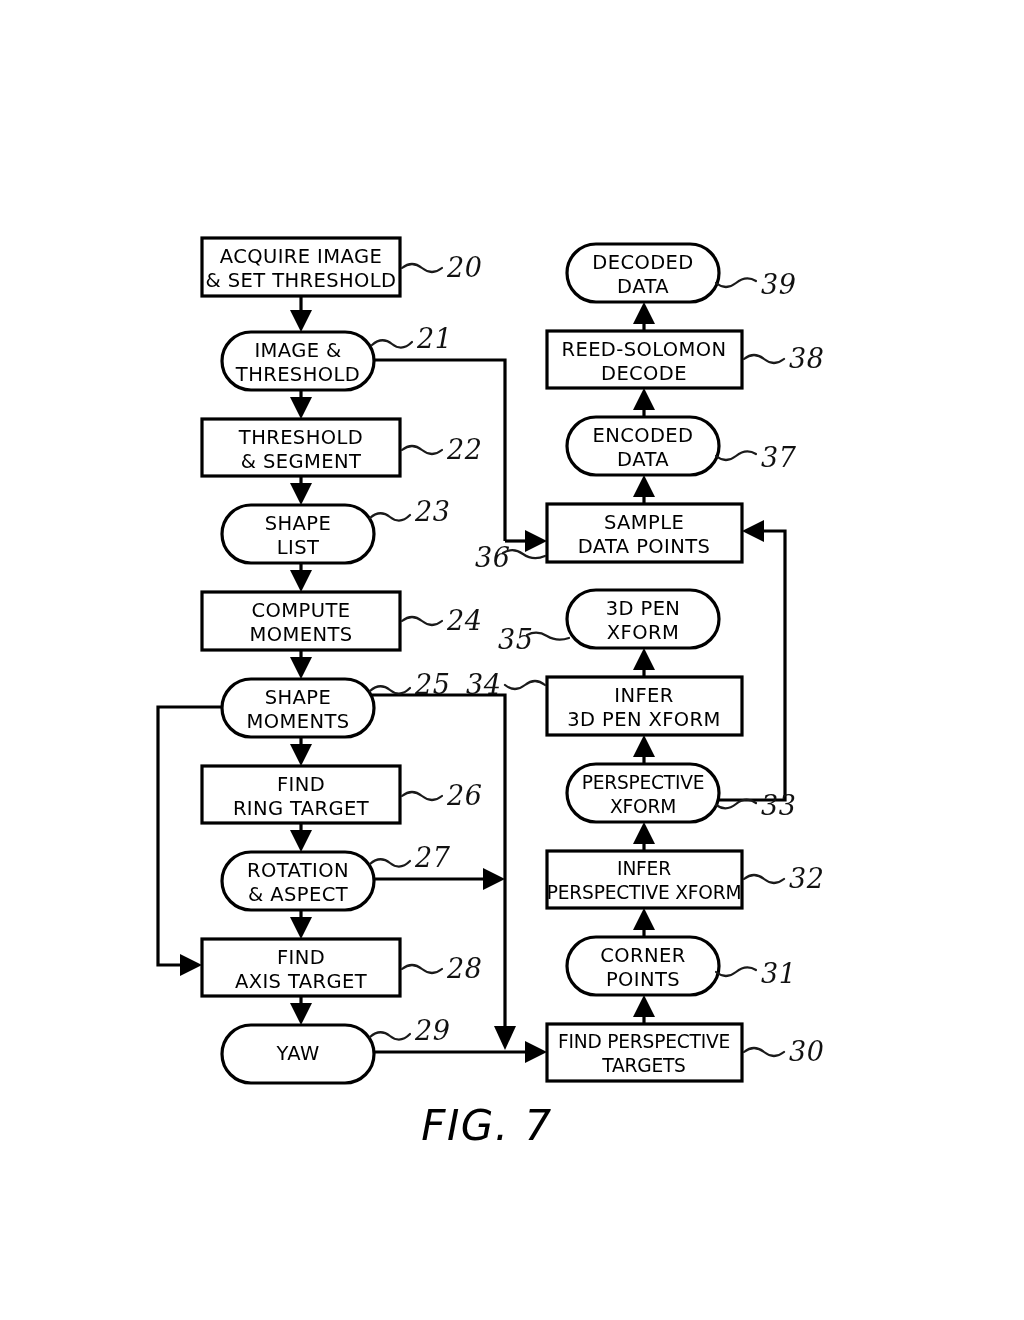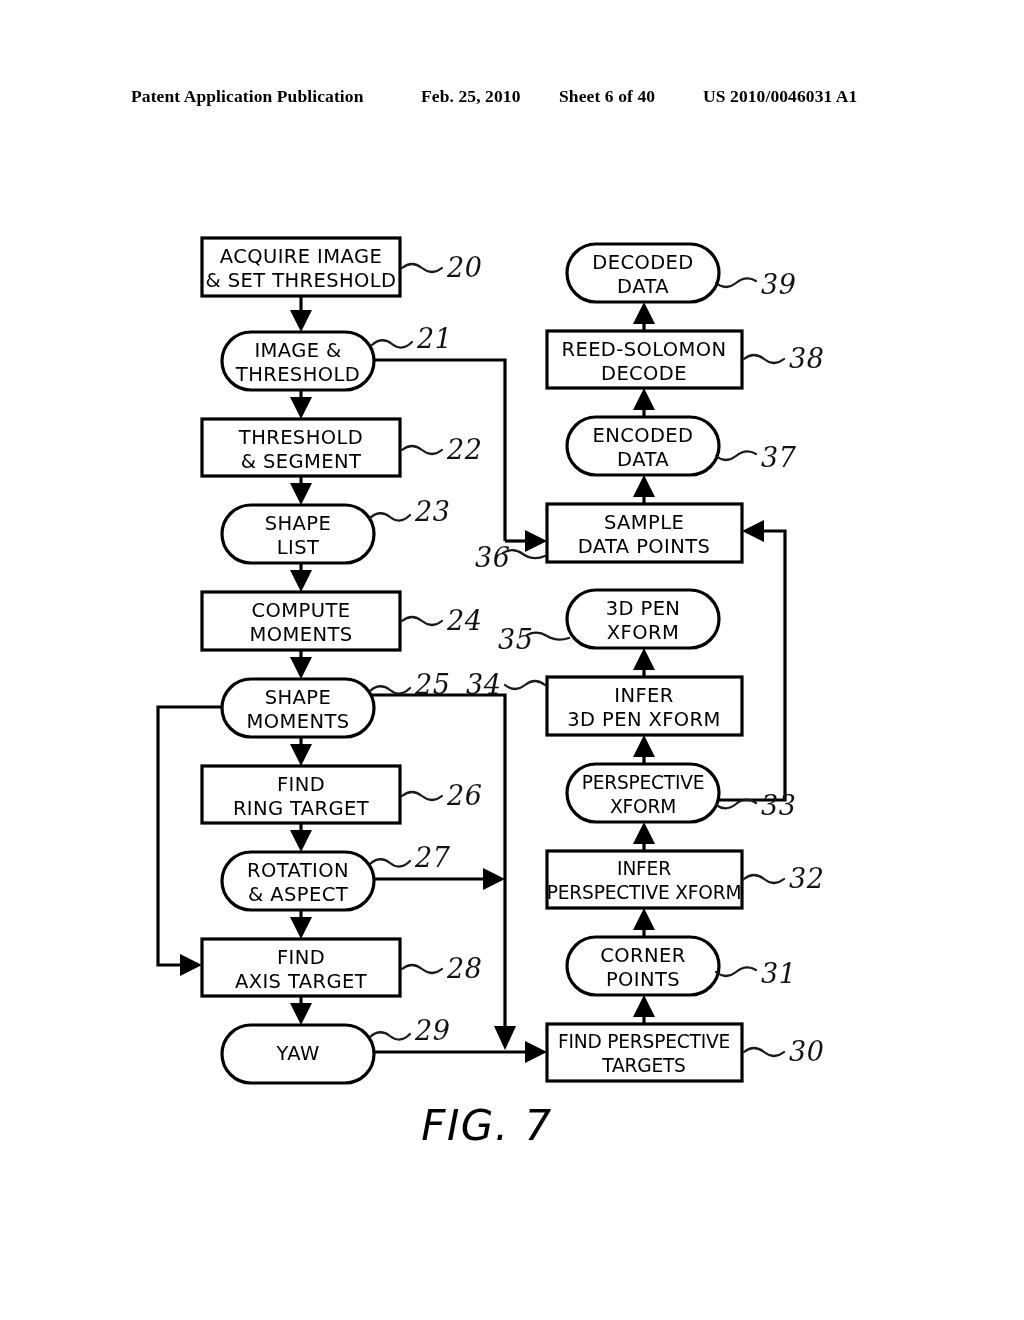--- a/index.html
+++ b/index.html
@@ -84,26 +84,20 @@
     fill:#000000;
     text-anchor:middle;
     letter-spacing:1.5px;
   }
 </style>
 </head>
 <body>
 
 <div class="page">
 
-  <div class="header">
-    <span class="hdr-pub">Patent Application Publication</span>
-    <span class="hdr-date">Feb. 25, 2010</span>
-    <span class="hdr-sheet">Sheet 6 of 40</span>
-    <span class="hdr-num">US 2010/0046031 A1</span>
-  </div>
 
   <div class="figure-wrap">
     <svg class="fig" viewBox="0 0 1024 1320" xmlns="http://www.w3.org/2000/svg">
 
       <g>
 
         <g>
           <path class="conn" d="M301,296 L301,318"></path>
           <polygon class="arrowhead" points="301,332 290,310 312,310"></polygon>
         </g>

